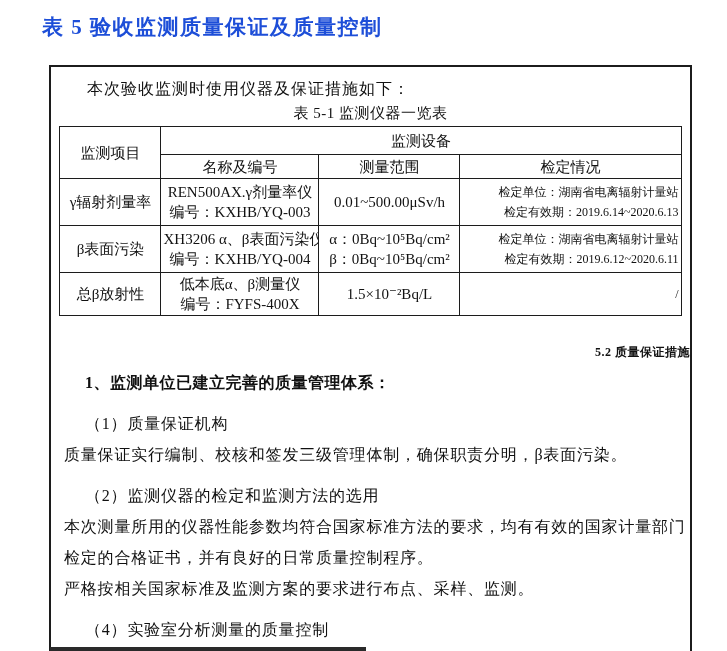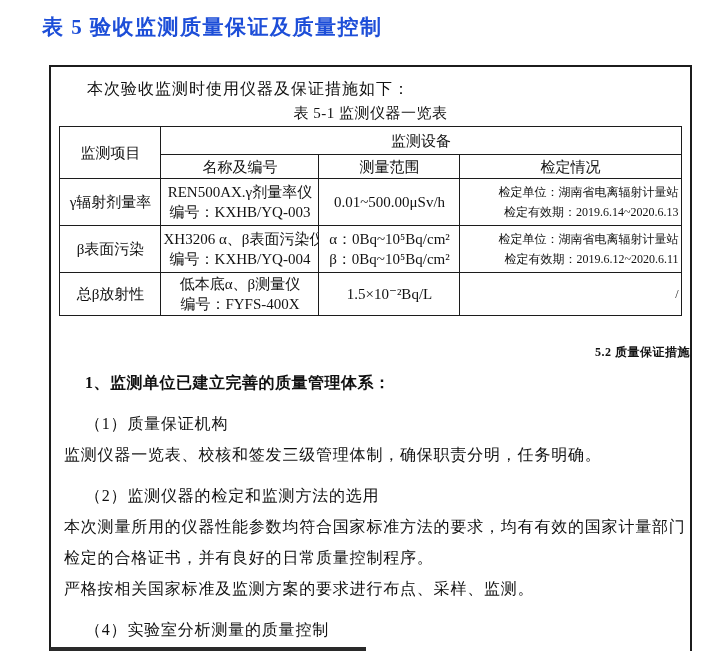--- a/index.html
+++ b/index.html
@@ -188,21 +188,21 @@
         </td>
       </tr>
     </tbody>
   </table>
 
   <div class="sec-52">5.2 质量保证措施</div>
 
   <div class="item-heading">1、监测单位已建立完善的质量管理体系：</div>
 
   <div class="para para-indent">（1）质量保证机构</div>
-  <div class="para para-body">监测仪器一览表、校核和签发三级管理体制，确保职责分明，任务明确。</div>
+  <div class="para para-body">质量保证实行编制、校核和签发三级管理体制，确保职责分明，β表面污染。</div>
   <div class="para para-indent">（2）监测仪器的检定和监测方法的选用</div>
   <div class="para para-body">本次测量所用的仪器性能参数均符合国家标准方法的要求，均有有效的国家计量部门</div>
   <div class="para para-body">检定的合格证书，并有良好的日常质量控制程序。</div>
   <div class="para para-body">严格按相关国家标准及监测方案的要求进行布点、采样、监测。</div>
   <div class="para para-indent">（4）实验室分析测量的质量控制</div>
 
 </div>
 
 <div class="cutoff-strip"></div>
 

